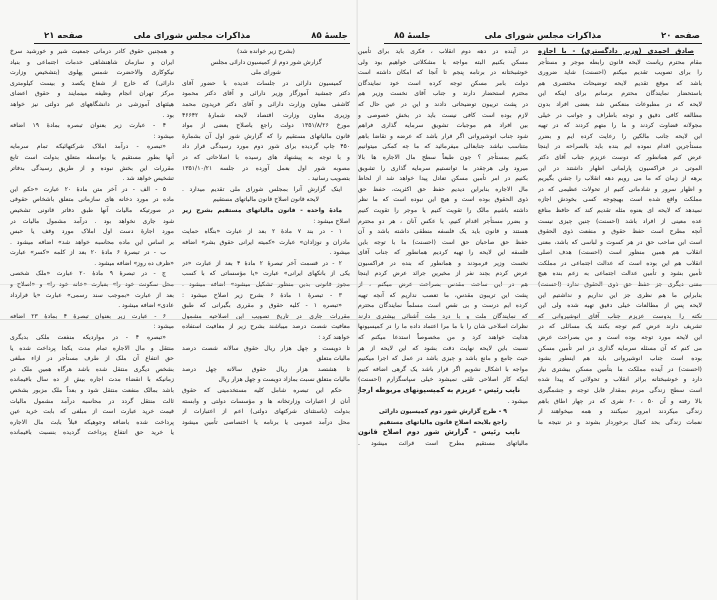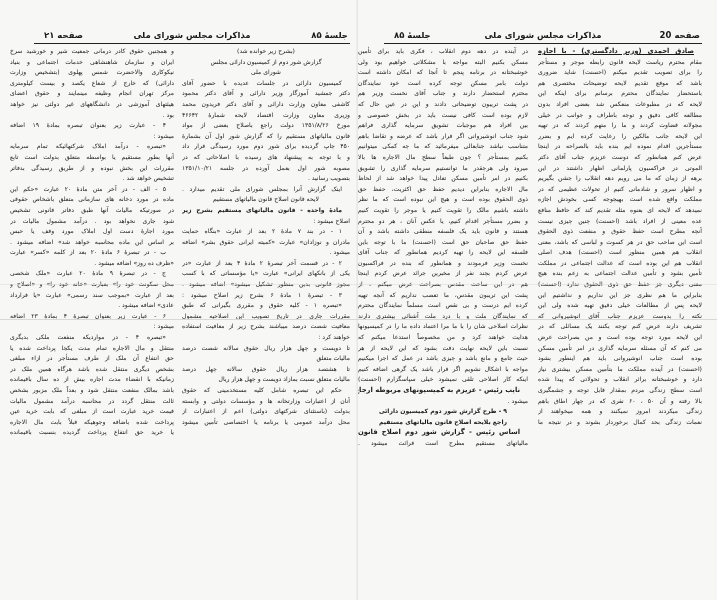--- a/index.html
+++ b/index.html
@@ -143,21 +143,21 @@
       </div>
   </div>
 
   <div class="gutter"></div>
   <div class="gutter-mark"></div>
 
   <div class="page right">
     <div class="header">
       <span class="h-left">جلسهٔ ۸۵</span>
       <span class="h-center">مذاکرات مجلس شورای ملی</span>
-      <span class="h-right">صفحه 20</span>
+      <span class="h-right">صفحه ۲۰</span>
     </div>
     <div class="col c2" id="p1c0">
         <span class="line speaker" style="padding-right: 8px; text-decoration: underline;">صادق احمدی (وزیر دادگستری) - با اجازه</span>
         <span class="line">مقام محترم ریاست لایحه قانون رابطه موجر و مستأجر</span>
         <span class="line">را برای تصویب تقدیم میکنم (احسنت) شاید ضروری</span>
         <span class="line">باشد که موقع تقدیم لایحه توضیحات مختصری هم</span>
         <span class="line">باستحضار نمایندگان محترم برسانم برای اینکه این</span>
         <span class="line">لایحه که در مطبوعات منعکس شد بعضی افراد بدون</span>
         <span class="line">مطالعه کافی دقیق و توجه باطراف و جوانب در خیلی</span>
         <span class="line">مجولانه قضاوت کردند و ما را متهم کردند که در تهیه</span>
@@ -220,20 +220,20 @@
         <span class="line">نظرات اصلاحی شان را با ما مرا اعتماد داده ما را در کمیسیونها</span>
         <span class="line">هدایت خواهند کرد و من مخصوصاً استدعا میکنم که</span>
         <span class="line">نسبت باین لایحه نهایت دقت بشود که این لایحه از هر</span>
         <span class="line">حیث جامع و مانع باشد و چیزی باشد در عمل که اجرا میکنیم</span>
         <span class="line">مواجه با اشکال نشویم اگر قرار باشد یک گرهی اضافه کنیم</span>
         <span class="line">اینکه کار اصلاحی تلقی نمیشود خیلی سپاسگزارم (احسنت)</span>
         <span class="line speaker" style="padding-right: 8px;">نایب رئیس - عزیزم به کمیسیونهای مربوطه ارجاع</span>
         <span class="line" style="text-align-last: right;">میشود .</span>
         <span class="line center bold">۹ - طرح گزارش شور دوم کمیسیون دارائی</span>
         <span class="line center bold">راجع بلایحه اصلاح قانون مالیاتهای مستقیم</span>
-        <span class="line speaker" style="padding-right: 8px;">اساس رئیس - گزارش شور دوم اصلاح قانون</span>
+        <span class="line speaker" style="padding-right: 8px;">نایب رئیس - گزارش شور دوم اصلاح قانون</span>
         <span class="line">مالیاتهای مستقیم مطرح است قرائت میشود .</span>
       </div>
   </div>
 
   <div class="faint-line" style="left:0;top:319px;width:717px;"></div>
   <div class="faint-line" style="left:0;top:284px;width:717px;opacity:.5"></div>
 </div>
 
 </body></html>

